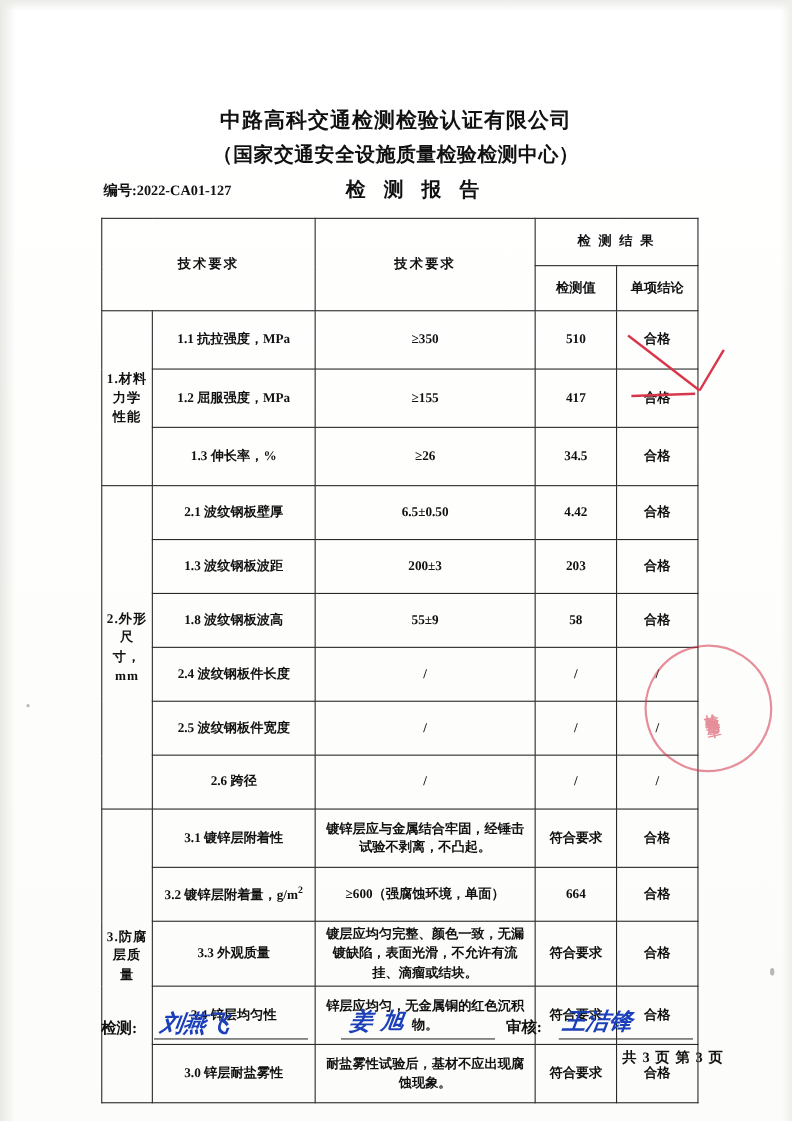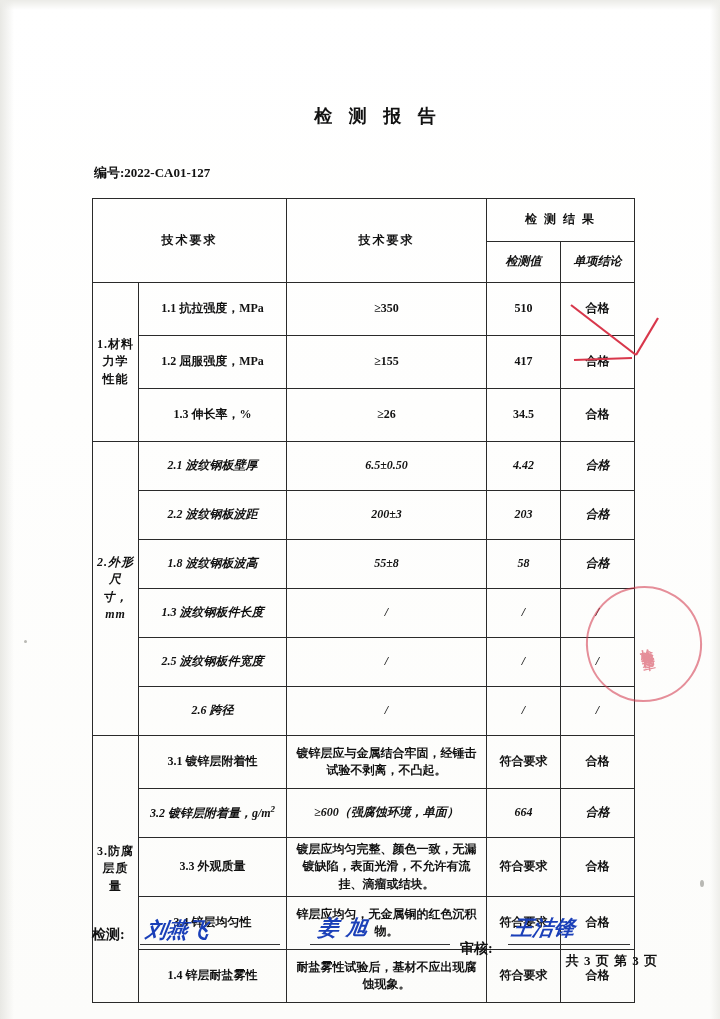--- a/index.html
+++ b/index.html
@@ -82,21 +82,21 @@
     vertical-align: middle;
     line-height: 1.45;
   }
   .col-group { width: 46px; }
   .col-item  { width: 148px; }
   .col-req   { width: 200px; }
   .col-val   { width: 74px; }
   .col-conc  { width: 74px; }
 
   .hdr-main { height: 36px; font-size: 14px; letter-spacing: 2px; }
-  .hdr-sub  { height: 34px; font-size: 13px; font-style: italic; }
+  .hdr-sub  { height: 34px; font-size: 13px; }
 
   .group-cell {
     font-size: 12px;
     line-height: 1.35;
     letter-spacing: 1px;
     padding: 2px;
   }
   .item-cell {
     text-align: left;
     padding-left: 8px;
@@ -106,21 +106,21 @@
     text-align: left;
     padding-left: 9px;
     padding-right: 6px;
     font-size: 11.5px;
     line-height: 1.5;
   }
   .req-center {
     text-align: center;
     padding-left: 4px;
   }
-  .row-h2 td { height: 42px; font-style: italic; }
+  .row-h2 td { height: 42px; }
   .row-h3 td { height: 46px; }
   .row-h4 td { height: 50px; }
 
   .sup { font-size: 9px; vertical-align: super; }
 
   
   .stamp {
     position: absolute;
     left: 586px;
     top: 586px;
@@ -190,20 +190,22 @@
 
 <div class="page">
   <div class="edge-left"></div>
   <div class="edge-top"></div>
   <div class="edge-right"></div>
 
   <div class="speck" style="left:700px;top:880px;width:4px;height:7px;"></div>
   <div class="speck" style="left:24px;top:640px;width:3px;height:3px;"></div>
 
   <div class="header">
+    <div class="company-line1">中路高科交通检测检验认证有限公司</div>
+    <div class="company-line2">（国家交通安全设施质量检验检测中心）</div>
     <div class="report-title">检 测 报 告</div>
   </div>
 
   <div class="report-no">编号:2022-CA01-127</div>
 
   <table class="report">
     <colgroup>
       <col class="col-group">
       <col class="col-item">
       <col class="col-req">
@@ -242,33 +244,33 @@
       </tr>
 
       <tr class="row-h2">
         <td class="group-cell" rowspan="6">2.外形尺寸，mm</td>
         <td class="item-cell">2.1 波纹钢板壁厚</td>
         <td class="req-cell req-center">6.5±0.50</td>
         <td>4.42</td>
         <td>合格</td>
       </tr>
       <tr class="row-h2">
-        <td class="item-cell">2.2 波纹钢板波距</td>
+        <td class="item-cell">1.3 波纹钢板波距</td>
         <td class="req-cell req-center">200±3</td>
         <td>203</td>
         <td>合格</td>
       </tr>
       <tr class="row-h2">
         <td class="item-cell">1.8 波纹钢板波高</td>
-        <td class="req-cell req-center">55±8</td>
+        <td class="req-cell req-center">55±9</td>
         <td>58</td>
         <td>合格</td>
       </tr>
       <tr class="row-h2">
-        <td class="item-cell">1.3 波纹钢板件长度</td>
+        <td class="item-cell">2.4 波纹钢板件长度</td>
         <td class="req-cell req-center">/</td>
         <td>/</td>
         <td>/</td>
       </tr>
       <tr class="row-h2">
         <td class="item-cell">2.5 波纹钢板件宽度</td>
         <td class="req-cell req-center">/</td>
         <td>/</td>
         <td>/</td>
       </tr>
@@ -298,21 +300,21 @@
         <td>符合要求</td>
         <td>合格</td>
       </tr>
       <tr class="row-h3">
         <td class="item-cell">3.4 锌层均匀性</td>
         <td class="req-cell">锌层应均匀，无金属铜的红色沉积物。</td>
         <td>符合要求</td>
         <td>合格</td>
       </tr>
       <tr class="row-h3">
-        <td class="item-cell">1.4 锌层耐盐雾性</td>
+        <td class="item-cell">3.0 锌层耐盐雾性</td>
         <td class="req-cell">耐盐雾性试验后，基材不应出现腐蚀现象。</td>
         <td>符合要求</td>
         <td>合格</td>
       </tr>
     </tbody>
   </table>
 
   <svg class="redmark" width="100" height="80" style="left:566px;top:300px;">
     <path d="M5 5 L70 55" stroke="#d8374b" stroke-width="2.2" fill="none"></path>
     <path d="M70 55 L92 18" stroke="#d8374b" stroke-width="2.2" fill="none"></path>
@@ -324,19 +326,19 @@
   </div>
 
   <div class="footer">
     <div class="sig-label" style="left:0px;top:6px;">检测:</div>
     <div class="sig-line" style="left:48px;top:24px;width:140px;"></div>
     <div class="handwrite" style="left:54px;top:-4px;">刘燕飞</div>
 
     <div class="sig-line" style="left:218px;top:24px;width:140px;"></div>
     <div class="handwrite" style="left:226px;top:-6px;">姜 旭</div>
 
-    <div class="sig-label" style="left:368px;top:20px;">审核:</div>
+    <div class="sig-label" style="left:368px;top:5px;">审核:</div>
     <div class="sig-line" style="left:416px;top:24px;width:122px;"></div>
     <div class="handwrite" style="left:420px;top:-6px;">王洁锋</div>
   </div>
 
   <div class="pagefoot">共 3 页   第 3 页</div>
 </div>
 
 </body></html>

